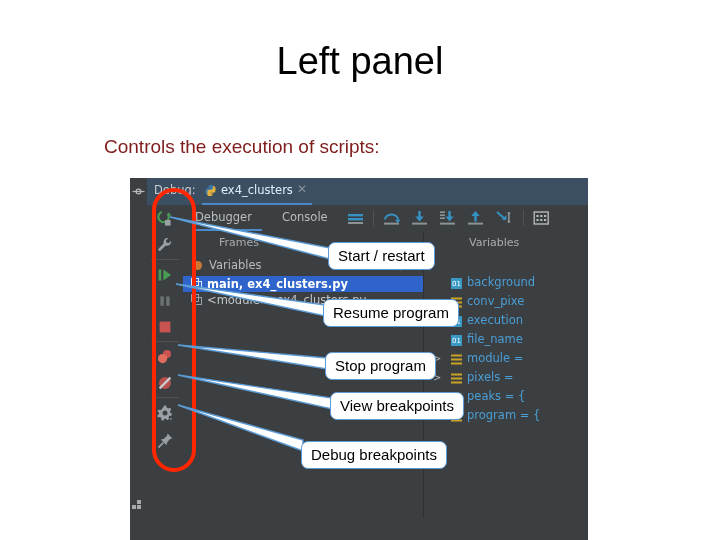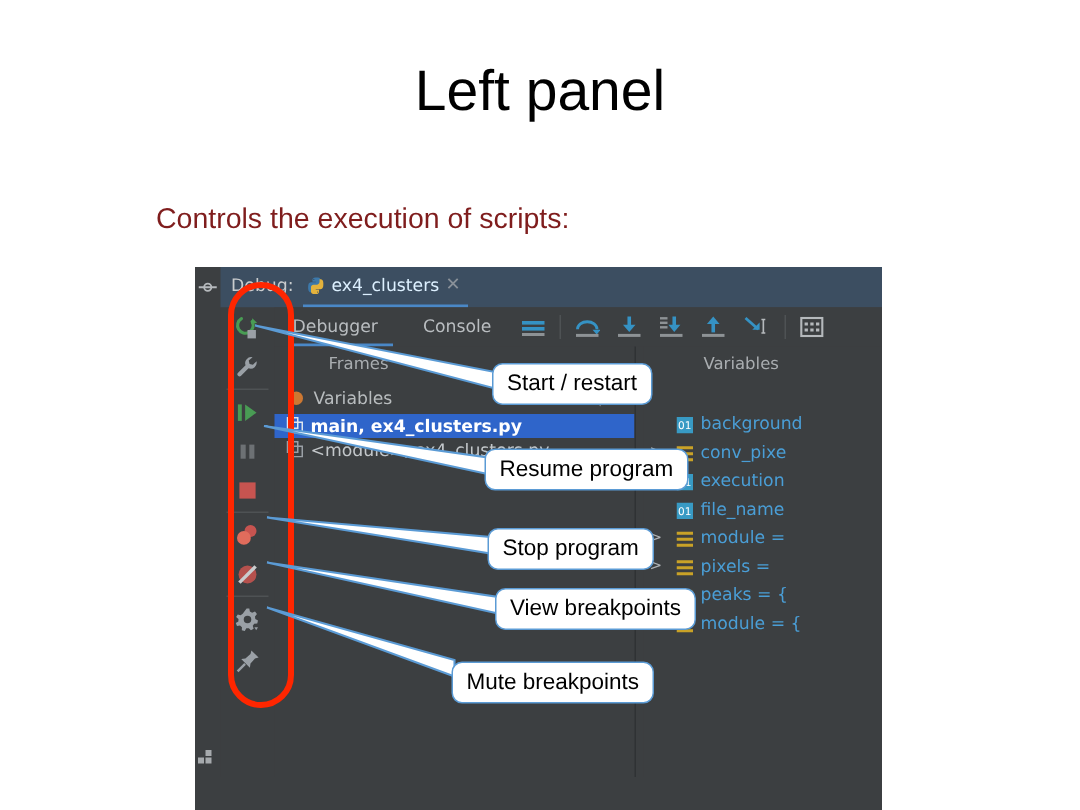--- a/index.html
+++ b/index.html
@@ -418,21 +418,21 @@
         <div class="var-text">peaks = {</div>
       </div>
 
       <div class="var-row" style="top:176px">
         <div class="var-expand">&gt;</div>
         <svg class="var-badge" viewBox="0 0 11 11">
           <rect x="0" y="0.5" width="11" height="2" fill="#c9a227"></rect>
           <rect x="0" y="4.5" width="11" height="2" fill="#c9a227"></rect>
           <rect x="0" y="8.5" width="11" height="2" fill="#c9a227"></rect>
         </svg>
-        <div class="var-text">module = {</div>
+        <div class="var-text">program = {</div>
       </div>
     </div>
   </div>
 </div>
 
 <div id="red-oval"></div>
 
 <svg class="leader" style="left:0;top:0;width:720px;height:540px">
 
   <polygon points="170,217 330,248 330,259" fill="#ffffff" stroke="#5b9bd5" stroke-width="1.4"></polygon>
@@ -443,13 +443,13 @@
 
   <polygon points="178,375 332,398 332,409" fill="#ffffff" stroke="#5b9bd5" stroke-width="1.4"></polygon>
 
   <polygon points="178,405 303,440 303,451" fill="#ffffff" stroke="#5b9bd5" stroke-width="1.4"></polygon>
 </svg>
 
 <div class="callout" style="left:328px;top:242px">Start / restart</div>
 <div class="callout" style="left:323px;top:299px">Resume program</div>
 <div class="callout" style="left:325px;top:352px">Stop program</div>
 <div class="callout" style="left:330px;top:392px">View breakpoints</div>
-<div class="callout" style="left:301px;top:441px">Mute breakpoints</div>
+<div class="callout" style="left:301px;top:441px">Debug breakpoints</div>
 
 </body></html>

